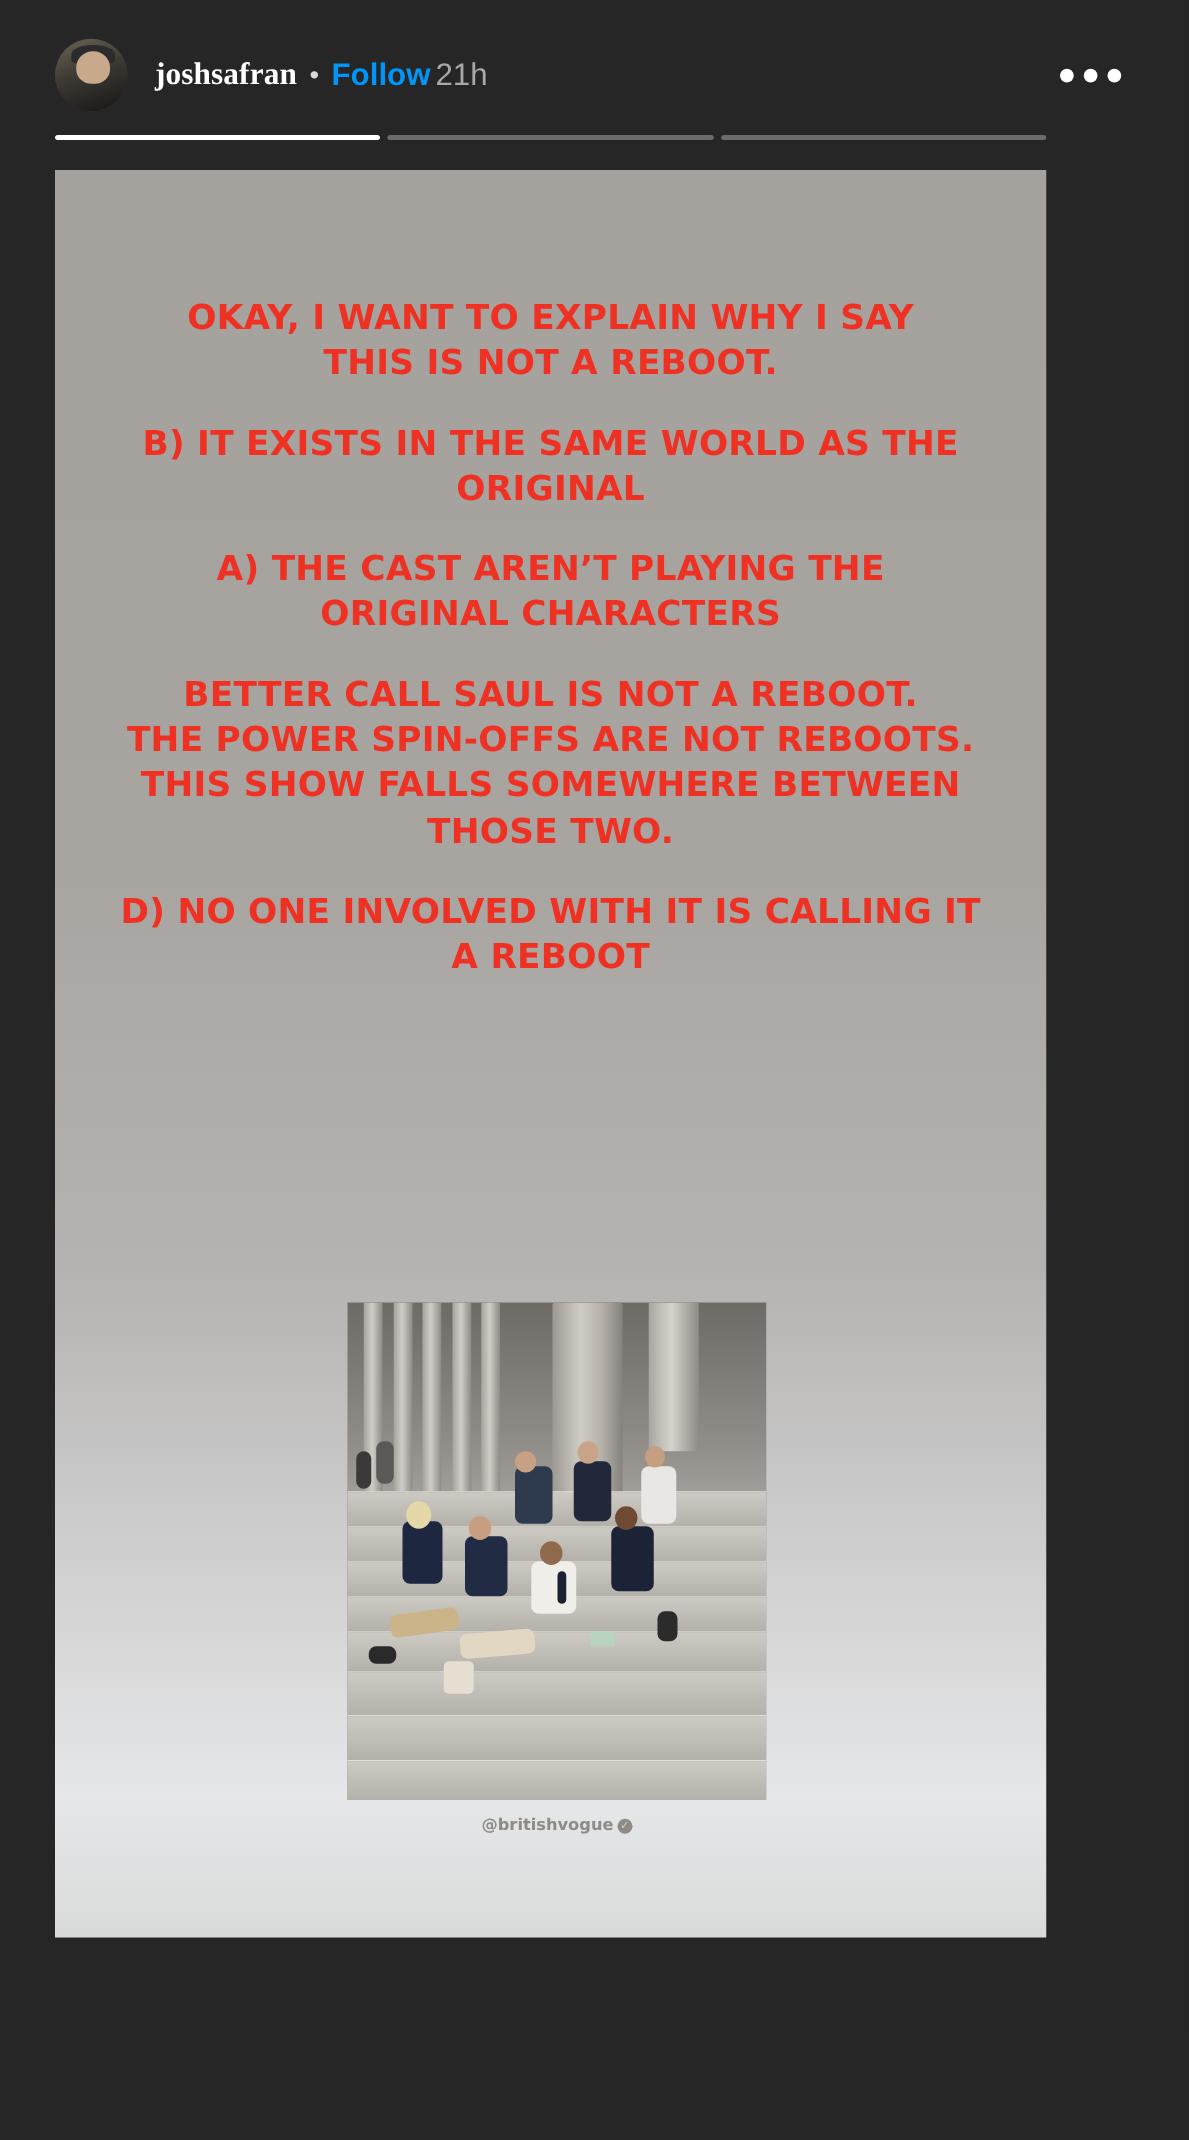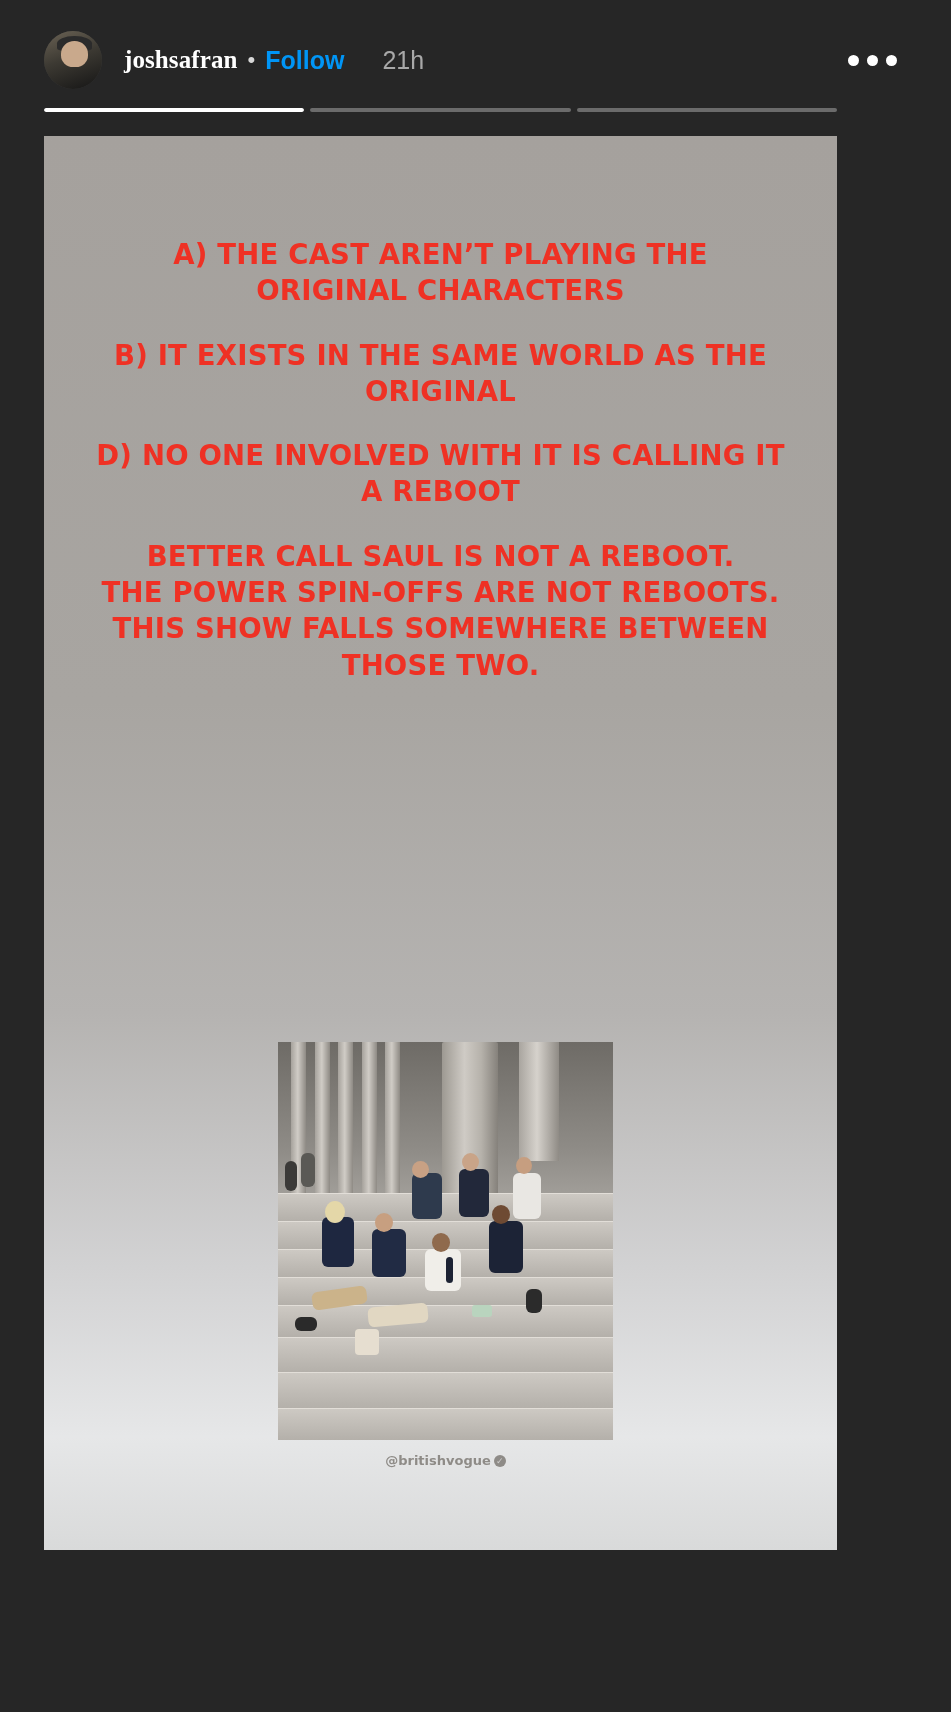--- a/index.html
+++ b/index.html
@@ -70,21 +70,21 @@
   }
   .follow {
     color: #0095f6;
     font-size: 25px;
     font-weight: bold;
     cursor: pointer;
   }
   .timestamp {
     color: #a8a8a8;
     font-size: 25px;
-    margin-left: 38px;
+    margin-left: 4px;
   }
   .more-btn {
     margin-left: auto;
     display: flex;
     gap: 8px;
     align-items: center;
     cursor: pointer;
     padding: 10px;
   }
   .more-btn i {
@@ -254,30 +254,32 @@
         <div class="fill" style="width:0%"></div>
       </div>
     <div class="pbar">
         <div class="fill" style="width:0%"></div>
       </div>
   </div>
 
   <div class="story-canvas">
 
     <div class="story-text">
+      <p>OKAY, I WANT TO EXPLAIN WHY I SAY
+THIS IS NOT A REBOOT.</p>
+      <p>B) IT EXISTS IN THE SAME WORLD AS THE
+ORIGINAL</p>
       <p>A) THE CAST AREN’T PLAYING THE
 ORIGINAL CHARACTERS</p>
-      <p>B) IT EXISTS IN THE SAME WORLD AS THE
-ORIGINAL</p>
-      <p>D) NO ONE INVOLVED WITH IT IS CALLING IT
-A REBOOT</p>
       <p>BETTER CALL SAUL IS NOT A REBOOT.
 THE POWER SPIN-OFFS ARE NOT REBOOTS.
 THIS SHOW FALLS SOMEWHERE BETWEEN
 THOSE TWO.</p>
+      <p>D) NO ONE INVOLVED WITH IT IS CALLING IT
+A REBOOT</p>
     </div>
 
     <div class="photo-wrap">
       <div class="photo">
         <div class="ph-sky"></div>
         <div class="ph-col" style="left:4%"></div>
         <div class="ph-col" style="left:11%"></div>
         <div class="ph-col" style="left:18%"></div>
         <div class="ph-col" style="left:25%"></div>
         <div class="ph-col" style="left:32%"></div>

